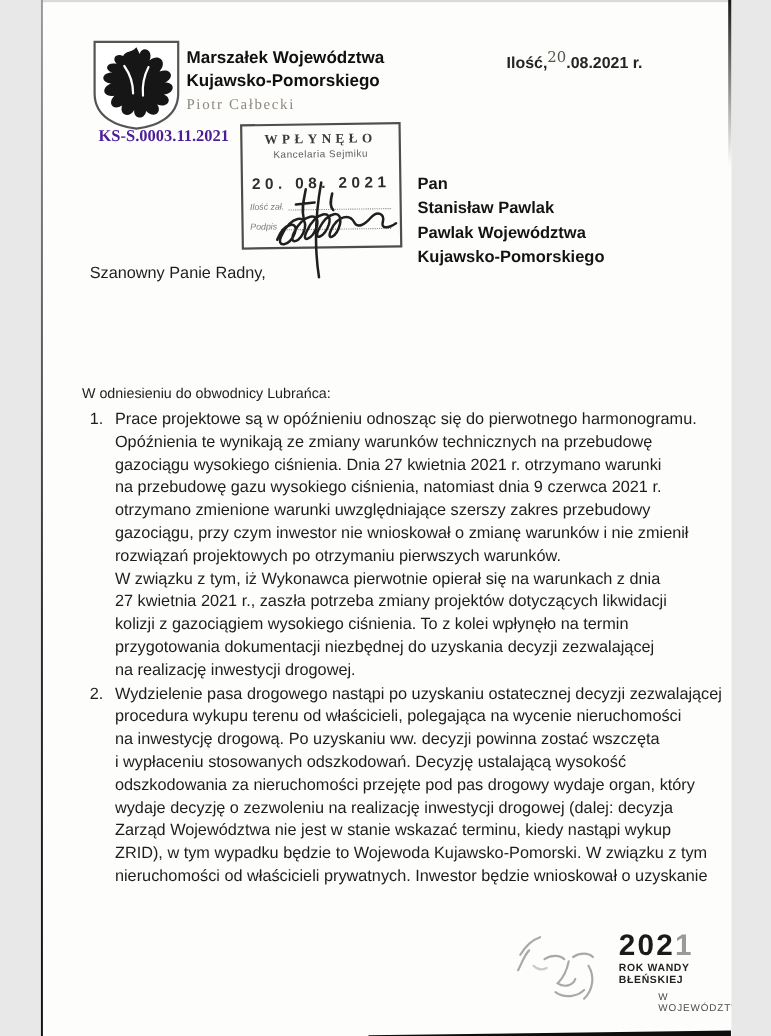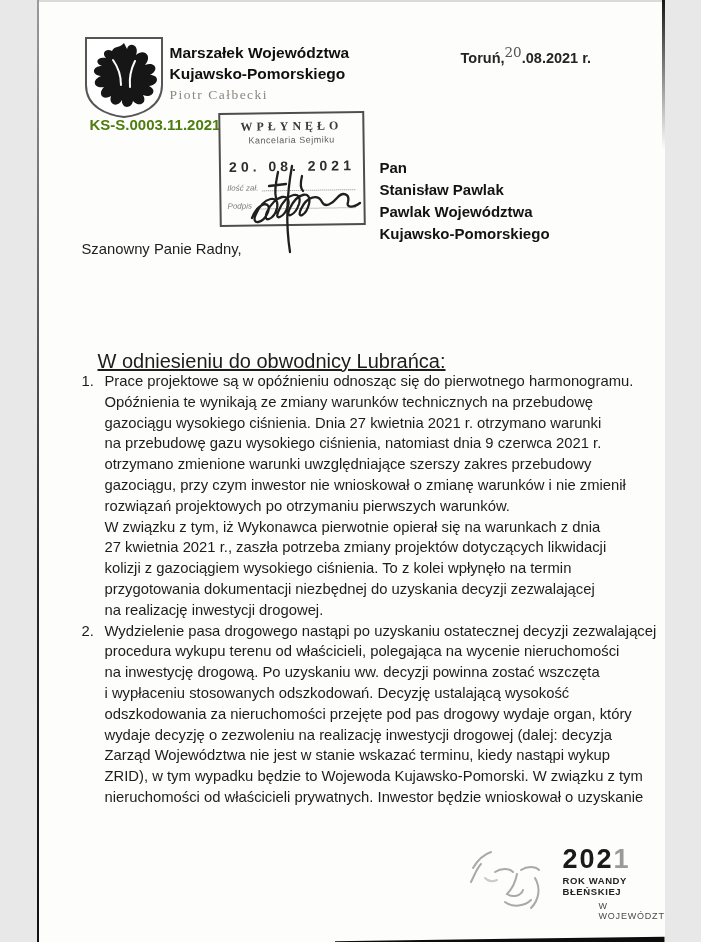--- a/index.html
+++ b/index.html
@@ -10,40 +10,40 @@
   }
   
   .crest{position:absolute;left:46px;top:35px;width:82px;height:84px;}
   .office{position:absolute;left:133px;top:42px;}
   .office .ln{font-weight:bold;font-size:15.5px;line-height:21px;color:#101010;}
   .office .official{margin-top:3px;font-family:"Liberation Serif",serif;font-size:13.5px;
     color:#8d877e;letter-spacing:1.5px;}
   .dateline{position:absolute;left:424px;top:50px;font-size:14.5px;font-weight:bold;color:#242424;}
   .dateline .hand{display:inline-block;position:relative;top:-6px;font-family:"DejaVu Serif",serif;
     font-weight:normal;font-size:13.5px;color:#56524c;}
-  .ref{position:absolute;left:53px;top:116px;font-weight:bold;font-size:15px;color:#4d7c0f;}
+  .ref{position:absolute;left:53px;top:116px;font-weight:bold;font-size:15px;color:#4c1d95;font-family:Liberation Serif, serif;}
   
   .stamp{position:absolute;left:182px;top:112px;width:146px;height:114px;box-sizing:border-box;
     border:2px solid #4e4e4e;transform:rotate(-0.8deg);padding:5px 6px;color:#3c3c3c;}
   .stamp .title{text-align:center;font-family:"Liberation Serif",serif;font-weight:bold;
     font-size:12px;letter-spacing:4px;color:#3a3a3a;white-space:nowrap;}
   .stamp .subtitle{text-align:center;font-size:9px;color:#5c5c5c;letter-spacing:.5px;margin-top:1px;}
   .stamp .sdate{text-align:center;margin-top:13px;font-size:14px;font-weight:bold;
     letter-spacing:4px;color:#2e2e2e;white-space:nowrap;}
   .stamp .field{display:flex;align-items:flex-end;margin-top:9px;font-size:8px;
     font-style:italic;color:#7b7b7b;}
   .stamp .field .dots{flex:1;border-bottom:1px dotted #8a8a8a;margin:0 2px 1px 4px;height:7px;}
   .signature{position:absolute;left:203px;top:158px;width:140px;height:100px;z-index:3;}
   
   .addressee{position:absolute;left:343px;top:157px;font-weight:bold;font-size:15px;
     line-height:22px;color:#131313;}
   
   .salutation{position:absolute;left:45px;top:241px;font-size:14.8px;}
   .intro{position:absolute;left:45px;top:276px;width:630px;font-size:14.8px;line-height:20.8px;}
-  .sectionhead{position:absolute;left:61px;top:350px;font-size:20px;text-decoration:underline;}
+  .sectionhead{position:absolute;left:38px;top:350px;font-size:13px;}
   .numlist{position:absolute;left:45px;top:371px;width:640px;font-size:14.8px;line-height:20.8px;}
   .numlist .item{display:flex;}
   .numlist .num{width:23px;flex:0 0 23px;}
   .numlist .lines{flex:1;}
   
   .footer{position:absolute;left:428px;top:838px;display:flex;gap:14px;justify-content:space-between;}
   .portrait{width:84px;height:78px;flex:0 0 84px;}
   .footer .txt{padding-top:8px;}
   .year{font-size:27px;font-weight:bold;letter-spacing:2px;line-height:26px;color:#1a1a1a;}
   .year .gray{color:#9a9a9a;}
@@ -71,21 +71,21 @@
       C77 35 72 26 62 30 C70 21 61 13 53 20 C57 10 46 6 44 14 Z"></path>
     <path d="M30 25 C35 32 38 40 38 50 M52 26 C48 34 46 42 47 52" fill="none" stroke="#fdfdfc" stroke-width="2" stroke-linecap="round"></path>
   </svg>
 
   <div class="office">
     <div class="ln">Marszałek Województwa</div>
     <div class="ln">Kujawsko-Pomorskiego</div>
     <div class="official">Piotr Całbecki</div>
   </div>
 
-  <div class="dateline"><span>Toruń,</span><span class="hand">20</span><span>.08.2021 r.</span></div>
+  <div class="dateline"><span>Ilość,</span><span class="hand">20</span><span>.08.2021 r.</span></div>
 
   <div class="ref">KS-S.0003.11.2021</div>
 
   <div class="stamp">
     <div class="title">WPŁYNĘŁO</div>
     <div class="subtitle">Kancelaria Sejmiku</div>
     <div class="sdate">20. 08. 2021</div>
     <div class="field">
       <span>Ilość zał.</span>
       <span class="dots"></span>

